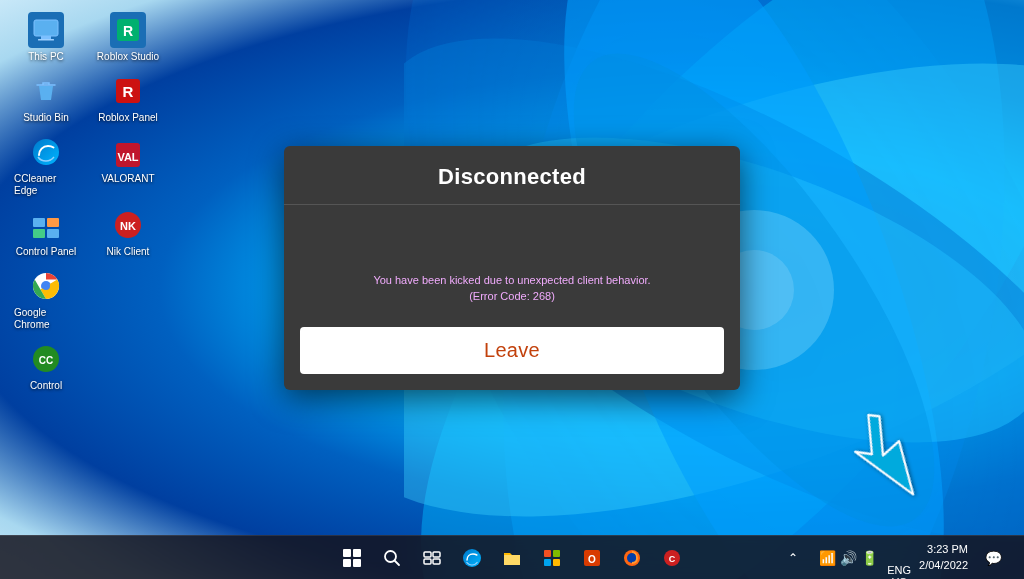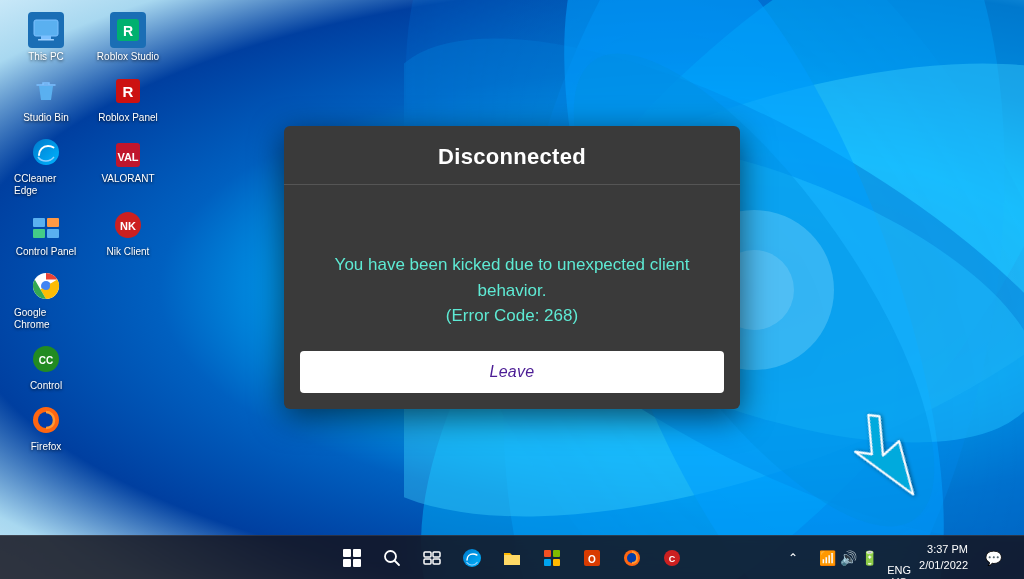--- a/index.html
+++ b/index.html
@@ -160,42 +160,41 @@
       font-weight: 700;
       letter-spacing: 0.3px;
     }
 
     .dialog-body {
       padding: 22px 32px 22px;
       text-align: center;
     }
 
     .dialog-message {
-      color: #5eead4;
-      font-size: 17px;
+      color: #f0abfc;
+      font-size: 11px;
       line-height: 1.5;
       margin-top: 45px;
     }
 
     .dialog-footer {
       padding: 0 16px 16px;
     }
 
     .leave-btn {
       width: 100%;
       background: white;
       border: none;
       border-radius: 4px;
       padding: 12px;
-      font-size: 16px;
+      font-size: 20px;
       font-weight: 500;
-      color: #4c1d95;
+      color: #c2410c;
       cursor: pointer;
       letter-spacing: 0.3px;
-      font-style: italic;
     }
 
     
     .bloom-svg {
       position: absolute;
       right: -80px;
       top: -30px;
       width: 700px;
       height: 640px;
       opacity: 0.95;
@@ -350,32 +349,20 @@
         <div class="icon-img" style="background:transparent;justify-content:center;">
           <svg width="30" height="30" viewBox="0 0 30 30">
               <circle cx="15" cy="15" r="13" fill="#228B22"></circle>
               <text x="15" y="20" text-anchor="middle" font-size="10" fill="white" font-weight="bold">CC</text>
             </svg>
         </div>
         <span class="icon-label">Control</span>
       </div>
     </div>
 
-    <div class="icon-row">
-      <div class="desktop-icon">
-        <div class="icon-img" style="background:transparent;">
-          <svg width="30" height="30" viewBox="0 0 30 30">
-              <circle cx="15" cy="15" r="13" fill="#ff6611"></circle>
-              <circle cx="15" cy="15" r="8" fill="#003eaa"></circle>
-              <path d="M15 7c4 0 8 3 8 8s-3 8-8 8" fill="none" stroke="#ff9933" stroke-width="2.5"></path>
-            </svg>
-        </div>
-        <span class="icon-label">Firefox</span>
-      </div>
-    </div>
   </div>
 </div>
 
 <div class="dialog-overlay">
   <div class="dialog">
     <div class="dialog-header">
       <span class="dialog-title">Disconnected</span>
     </div>
     <div class="dialog-body">
       <p class="dialog-message">
@@ -487,19 +474,19 @@
       <span style="font-size:14px;">🔊</span>
       <span style="font-size:14px;">🔋</span>
     </div>
 
     <div class="taskbar-lang">
       <span style="font-size:11px; color:white; white-space:pre-line;">ENG
 US</span>
     </div>
 
     <div class="taskbar-time">
-      <div>3:37 PM</div>
-      <div>2/01/2022</div>
+      <div>3:23 PM</div>
+      <div>2/04/2022</div>
     </div>
 
     <div class="taskbar-icon" style="font-size:14px; color:white;">💬</div>
   </div>
 </div>
 
 </body></html>

